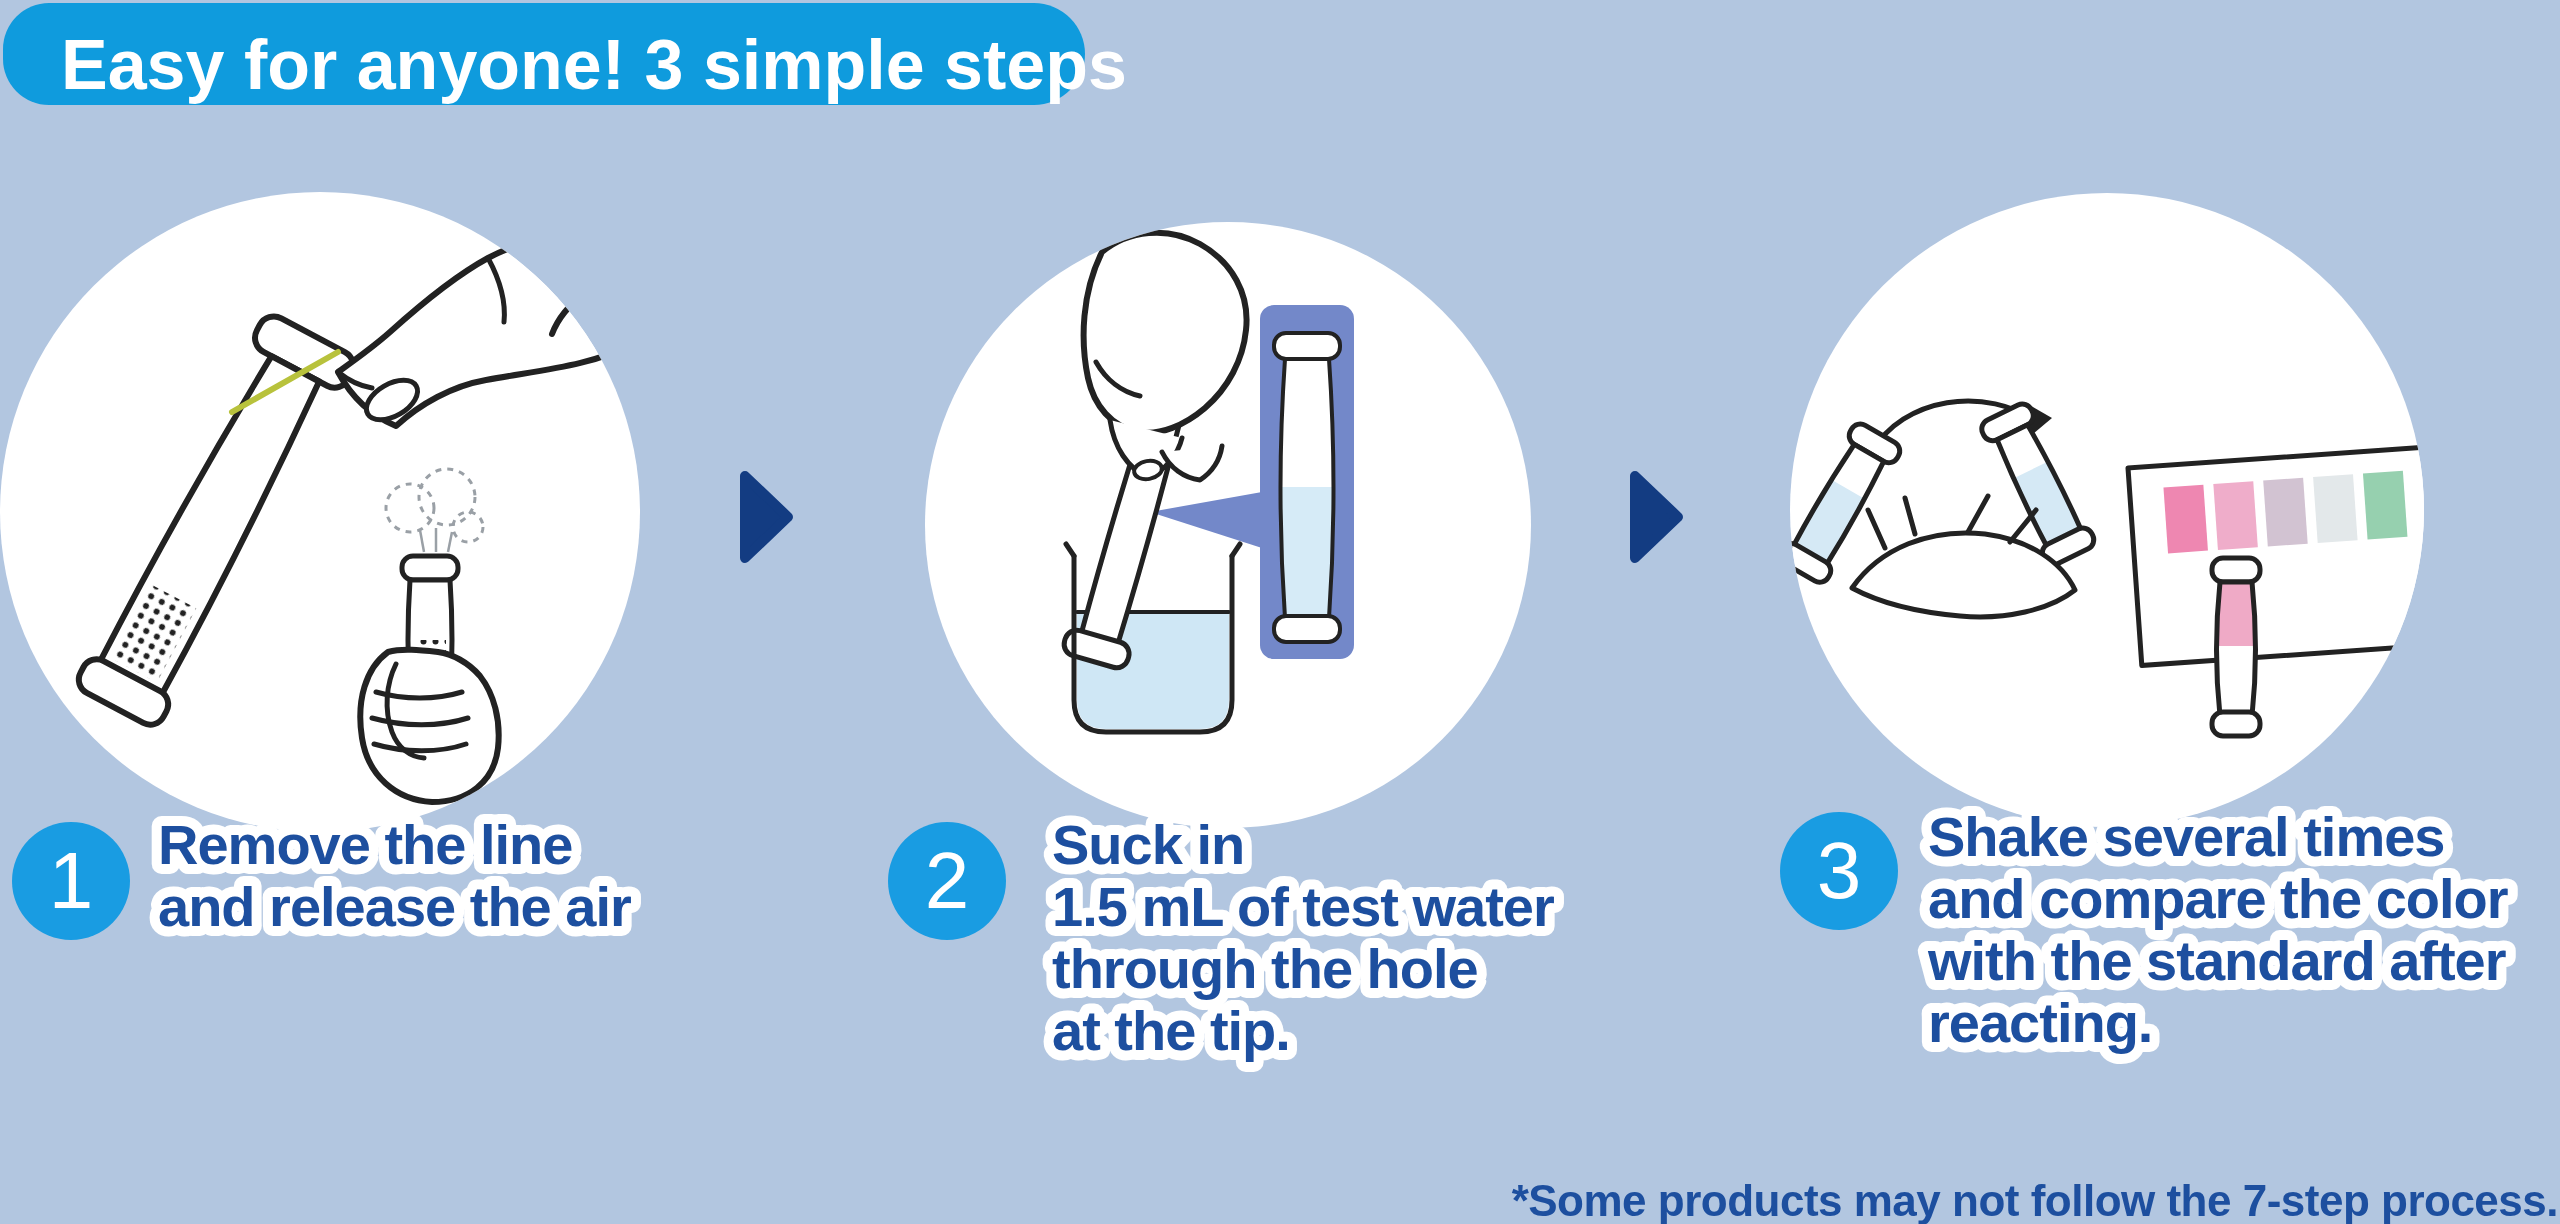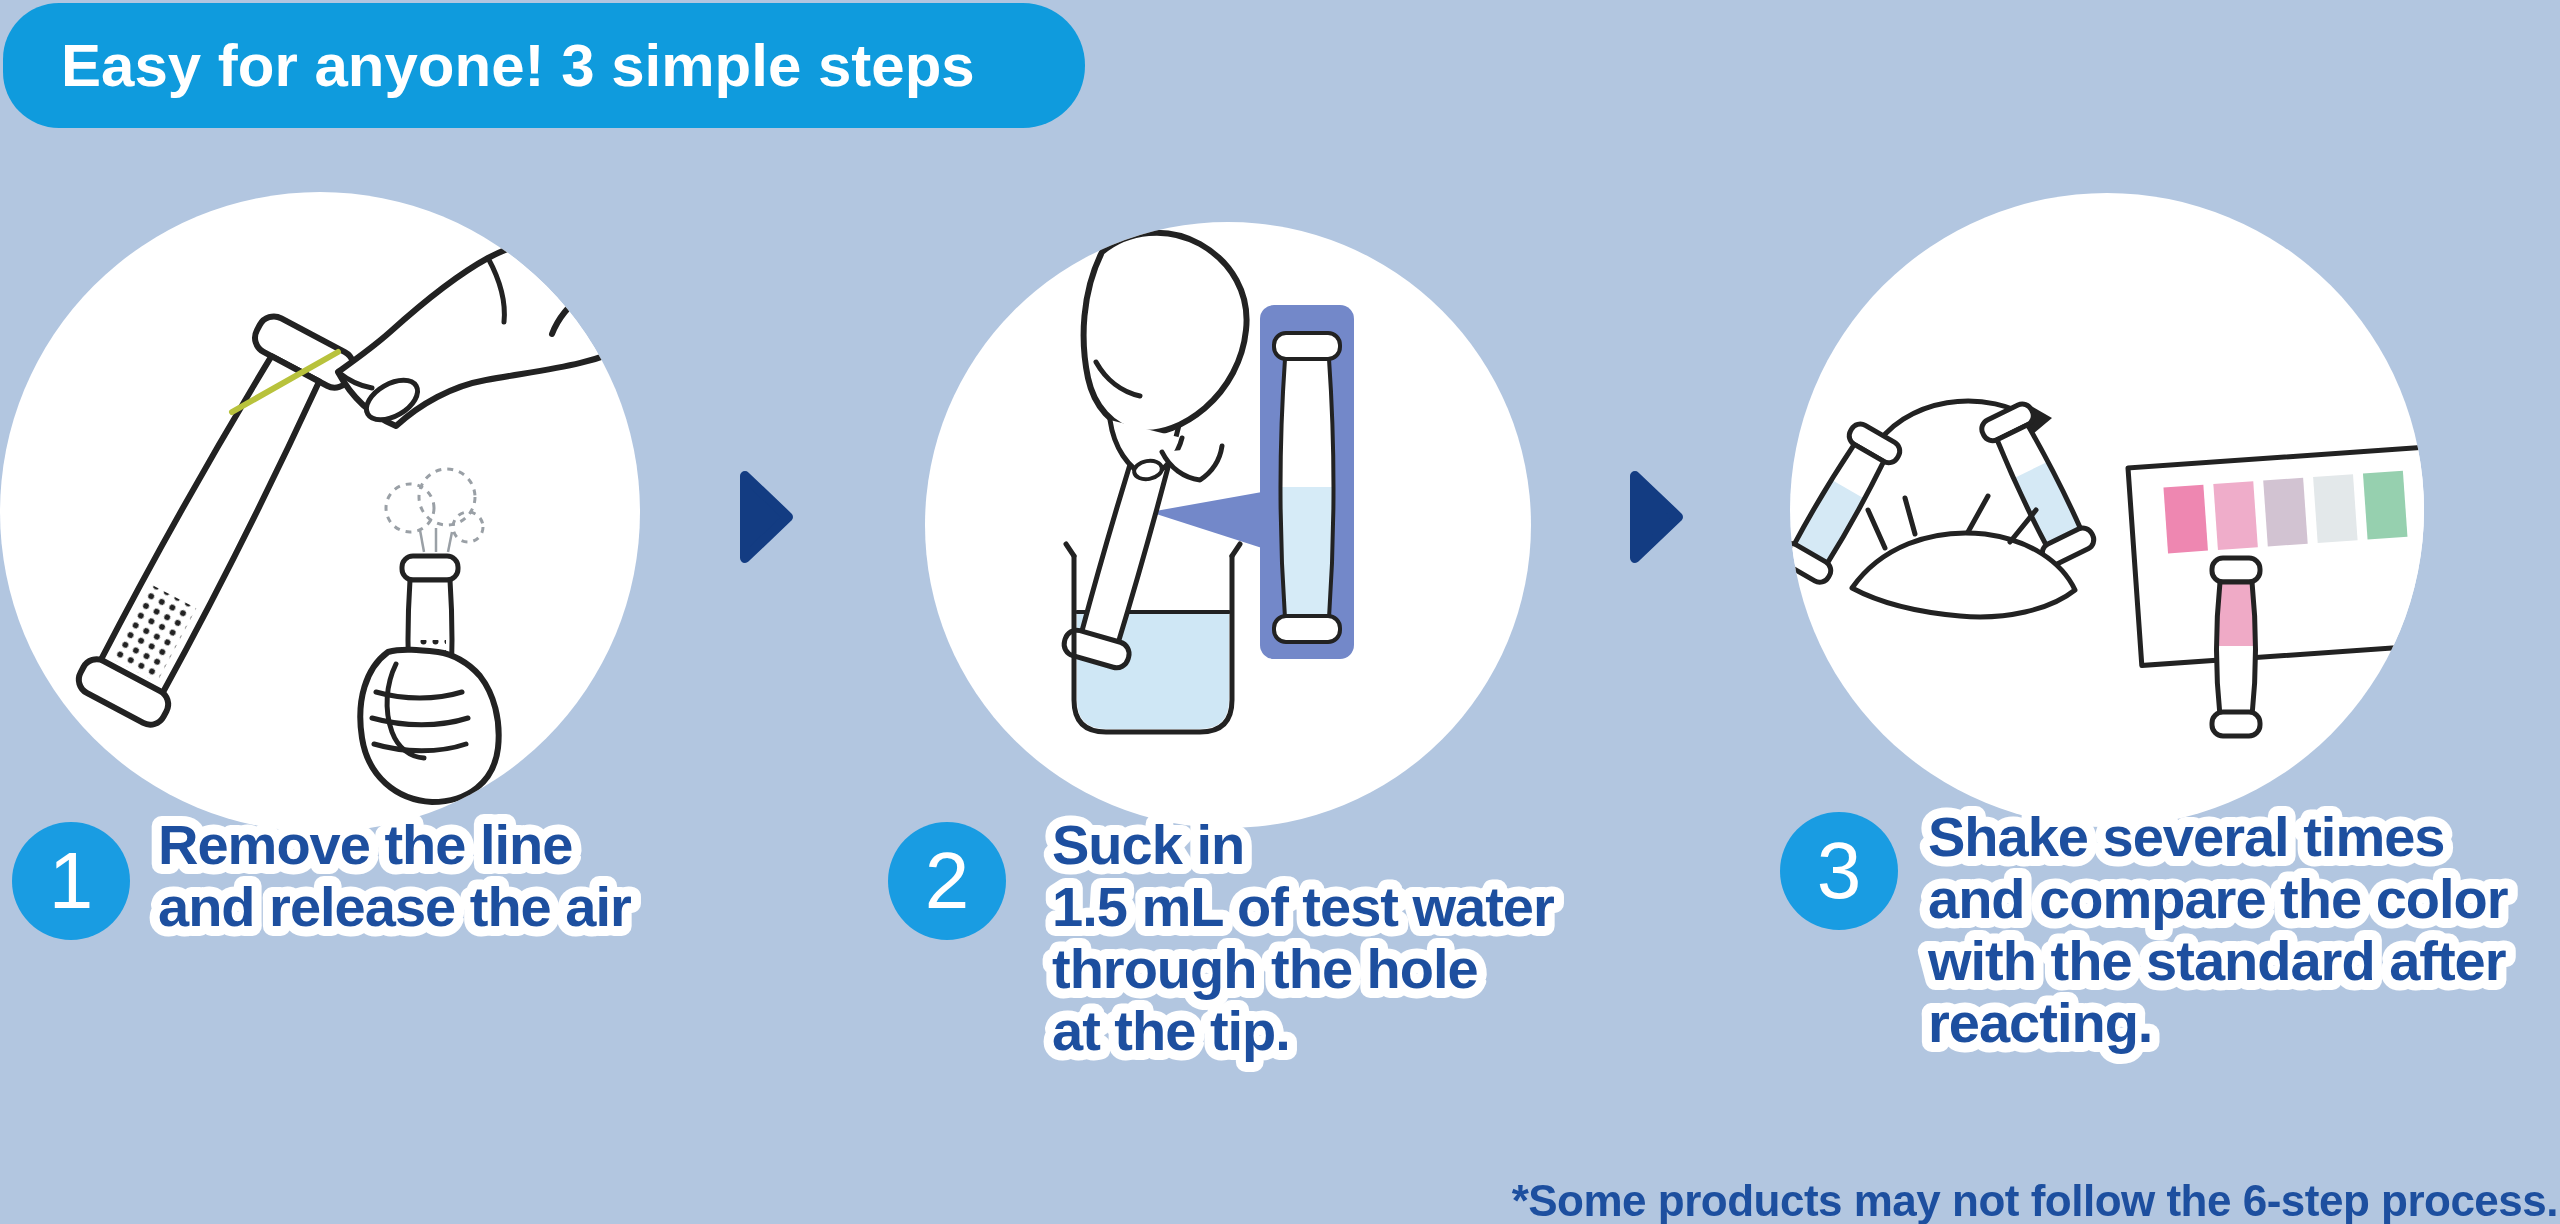--- a/index.html
+++ b/index.html
@@ -1,21 +1,21 @@
 <!DOCTYPE html>
 <html><head>
 <meta charset="utf-8">
 <title>Easy for anyone! 3 simple steps</title>
 <style>
   html,body{margin:0;padding:0;}
   body{font-family:"Liberation Sans",sans-serif;}
   .stage{position:relative;width:2560px;height:1224px;overflow:hidden;}
-  .header-pill{position:absolute;left:3px;top:3px;width:1082px;height:125px;
+  .header-pill{position:absolute;left:3px;top:3px;width:1082px;height:102px;
     border-radius:56px 62px 62px 56px;line-height:125px;padding-left:58px;box-sizing:border-box;
-    font-size:60px;font-weight:bold;letter-spacing:0px;white-space:nowrap;}
+    font-size:70px;font-weight:bold;letter-spacing:0px;white-space:nowrap;}
   .step-circle{position:absolute;border-radius:50%;background:#ffffff;overflow:hidden;}
   .step-circle svg{position:absolute;left:0;top:0;width:100%;height:100%;}
   .c1{left:0px;top:192px;width:640px;height:640px;}
   .c2{left:925px;top:222px;width:606px;height:606px;}
   .c3{left:1790px;top:193px;width:634px;height:634px;}
   .arrow{position:absolute;width:60px;height:100px;}
   .a1{left:737px;top:467px;}
   .a2{left:1627px;top:467px;}
   .badge{position:absolute;width:118px;height:118px;border-radius:50%;
     text-align:center;line-height:118px;font-size:80px;font-weight:400;}
@@ -216,16 +216,16 @@
     <text x="8" y="232">at the tip.</text>
   </svg>
   <svg class="cap s3" width="640" height="270" style="fill: rgb(29, 79, 159);">
     <text x="8" y="46">Shake several times</text>
     <text x="8" y="108">and compare the color</text>
     <text x="8" y="170">with the standard after</text>
     <text x="8" y="232">reacting.</text>
   </svg>
 
   <div class="footnote" style="color: rgb(29, 79, 159);">
-    <span>*Some products may not follow the 6-step process.</span>
+    <span>*Some products may not follow the 7-step process.</span>
   </div>
 
 </div>
 
 </body></html>

